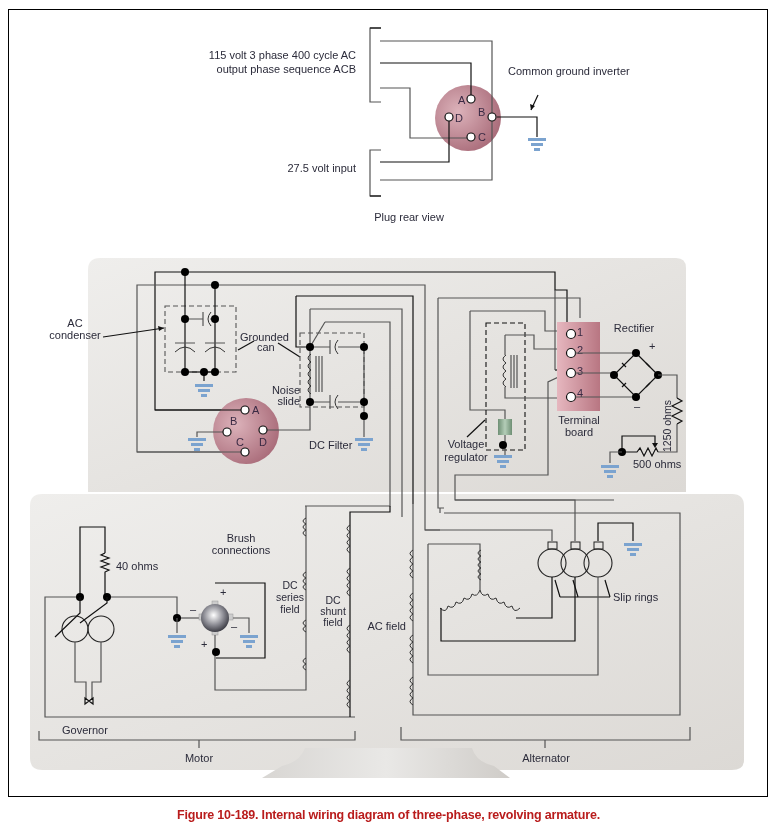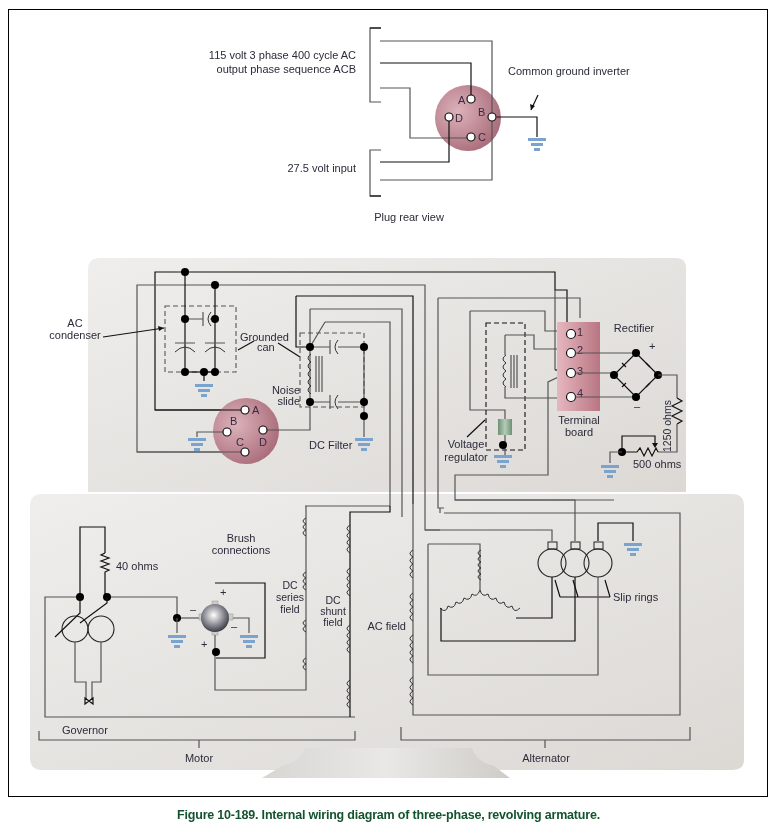--- a/index.html
+++ b/index.html
@@ -3,21 +3,21 @@
   <meta charset="utf-8">
   <style>
     html, body { margin: 0; padding: 0; background: #ffffff; }
     body { width: 777px; height: 830px; position: relative; overflow: hidden;
            font-family: "Liberation Sans", "DejaVu Sans", sans-serif; }
     #frame { position: absolute; left: 8px; top: 9px; width: 760px; height: 788px;
              border: 1px solid #000; box-sizing: border-box; }
     #diagram { position: absolute; left: 0; top: 0; }
     #caption { position: absolute; left: 0; top: 808px; width: 777px; text-align: center;
                font-family: "Liberation Sans", sans-serif; font-weight: bold; font-size: 12.5px;
-               color: #14532d; letter-spacing: -0.2px; }
+               color: #b91c1c; letter-spacing: -0.2px; }
     .lbl { font-family: "Liberation Sans", "DejaVu Sans", sans-serif; font-size: 11px; fill: #2b2b3a; }
     .lbl-sm { font-family: "Liberation Sans", "DejaVu Sans", sans-serif; font-size: 10.5px; fill: #2b2b3a; }
     .pin { font-family: "Liberation Sans", "DejaVu Sans", sans-serif; font-size: 11px; fill: #3a2a44; }
     .w-black { stroke: #111; stroke-width: 1.2; fill: none; }
     .w-gray { stroke: #555; stroke-width: 1.2; fill: none; }
     .dash { stroke: #555; stroke-width: 1.1; fill: none; stroke-dasharray: 5 3; }
     .dash-b { stroke: #111; stroke-width: 1.1; fill: none; stroke-dasharray: 5 3; }
     .node { fill: #000; }
     .term { fill: #fff; stroke: #111; stroke-width: 1.2; }
     .gnd { fill: #7ba3cf; }

